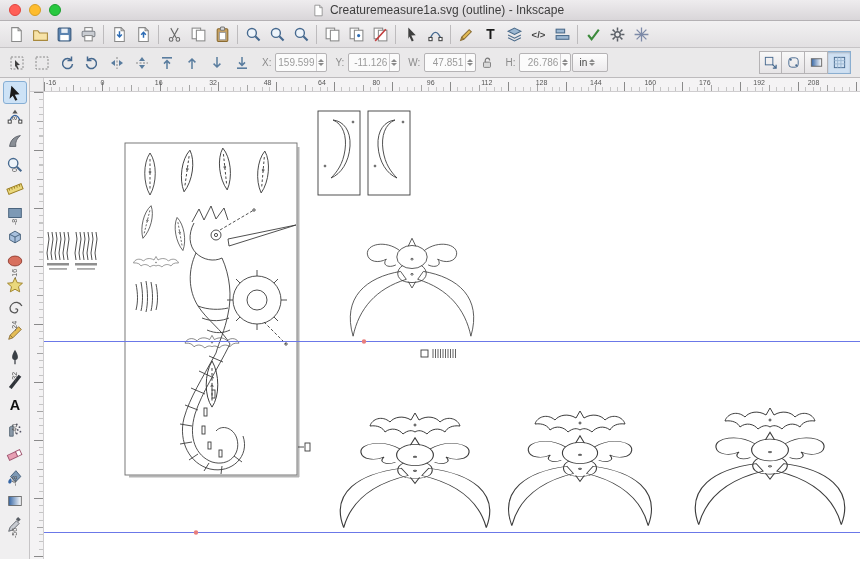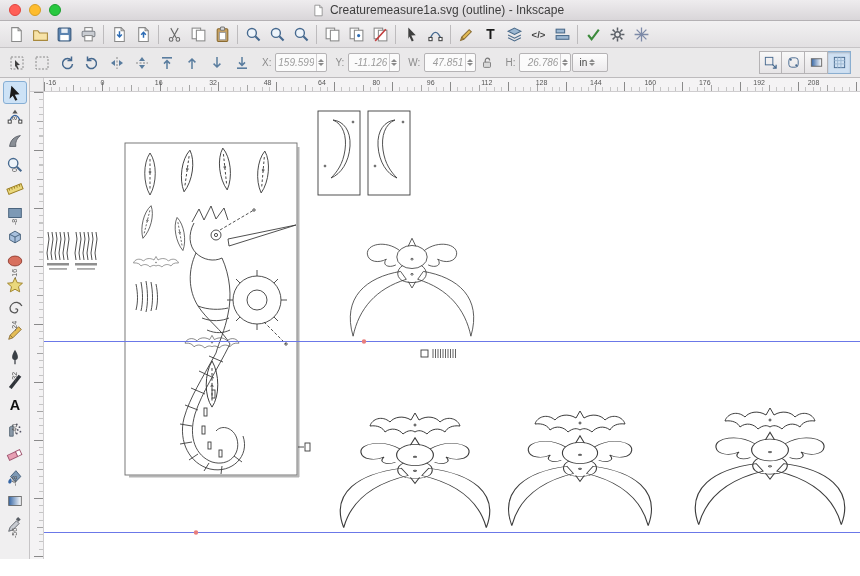--- a/index.html
+++ b/index.html
@@ -26,21 +26,21 @@
   .cbtn{width:24px;height:24px;border:1px solid transparent;border-radius:3px;display:flex;align-items:center;justify-content:center;background:transparent;padding:0;}
   .cbtn svg{width:17px;height:17px;}
   .vsep{width:1px;height:19px;background:#bdbbbd;margin:0 3px;}
   
   .toolcontrols{height:30px;background:#eaE9ea;border-bottom:1px solid #bdbbbd;display:flex;align-items:center;padding:0 5px;gap:1px;}
   .tbtn{width:24px;height:23px;border:1px solid transparent;border-radius:3px;display:flex;align-items:center;justify-content:center;background:transparent;padding:0;}
   .tbtn svg{width:16px;height:16px;}
   .fldlab{font-size:10px;color:#8b8b8b;margin:0 3px 0 7px;}
   .fld{width:52px;height:19px;border:1px solid #b5b3b5;border-radius:2px;background:#fbfbfb;position:relative;display:flex;align-items:center;}
   .fld input{border:0;background:transparent;width:40px;font-size:10px;color:#9b9b9b;text-align:right;padding:0 2px 0 0;outline:none;
-    font-family:"Liberation Sans","DejaVu Sans",sans-serif;font-style:italic;}
+    font-family:"Liberation Sans","DejaVu Sans",sans-serif;}
   .spin{width:9px;height:100%;border-left:1px solid #d0ced0;display:flex;flex-direction:column;align-items:center;justify-content:center;gap:1px;}
   .spin i{width:0;height:0;border-left:3px solid transparent;border-right:3px solid transparent;display:block;}
   .spin .up{border-bottom:3px solid #8a8a8a;}
   .spin .dn{border-top:3px solid #8a8a8a;}
   .lockbtn{width:20px;height:21px;border:1px solid transparent;background:transparent;padding:0;display:flex;align-items:center;justify-content:center;}
   .lockbtn svg{width:14px;height:14px;}
   .units{width:36px;height:19px;border:1px solid #b5b3b5;border-radius:2px;background:linear-gradient(#fdfdfd,#eceaec);
     display:flex;align-items:center;font-size:10px;color:#444;padding-left:6px;}
   .spacer{flex:1;}
   .tgl{width:23px;height:23px;border:1px solid #b5b3b5;background:linear-gradient(#f8f8f8,#e6e4e6);display:flex;align-items:center;justify-content:center;padding:0;}

